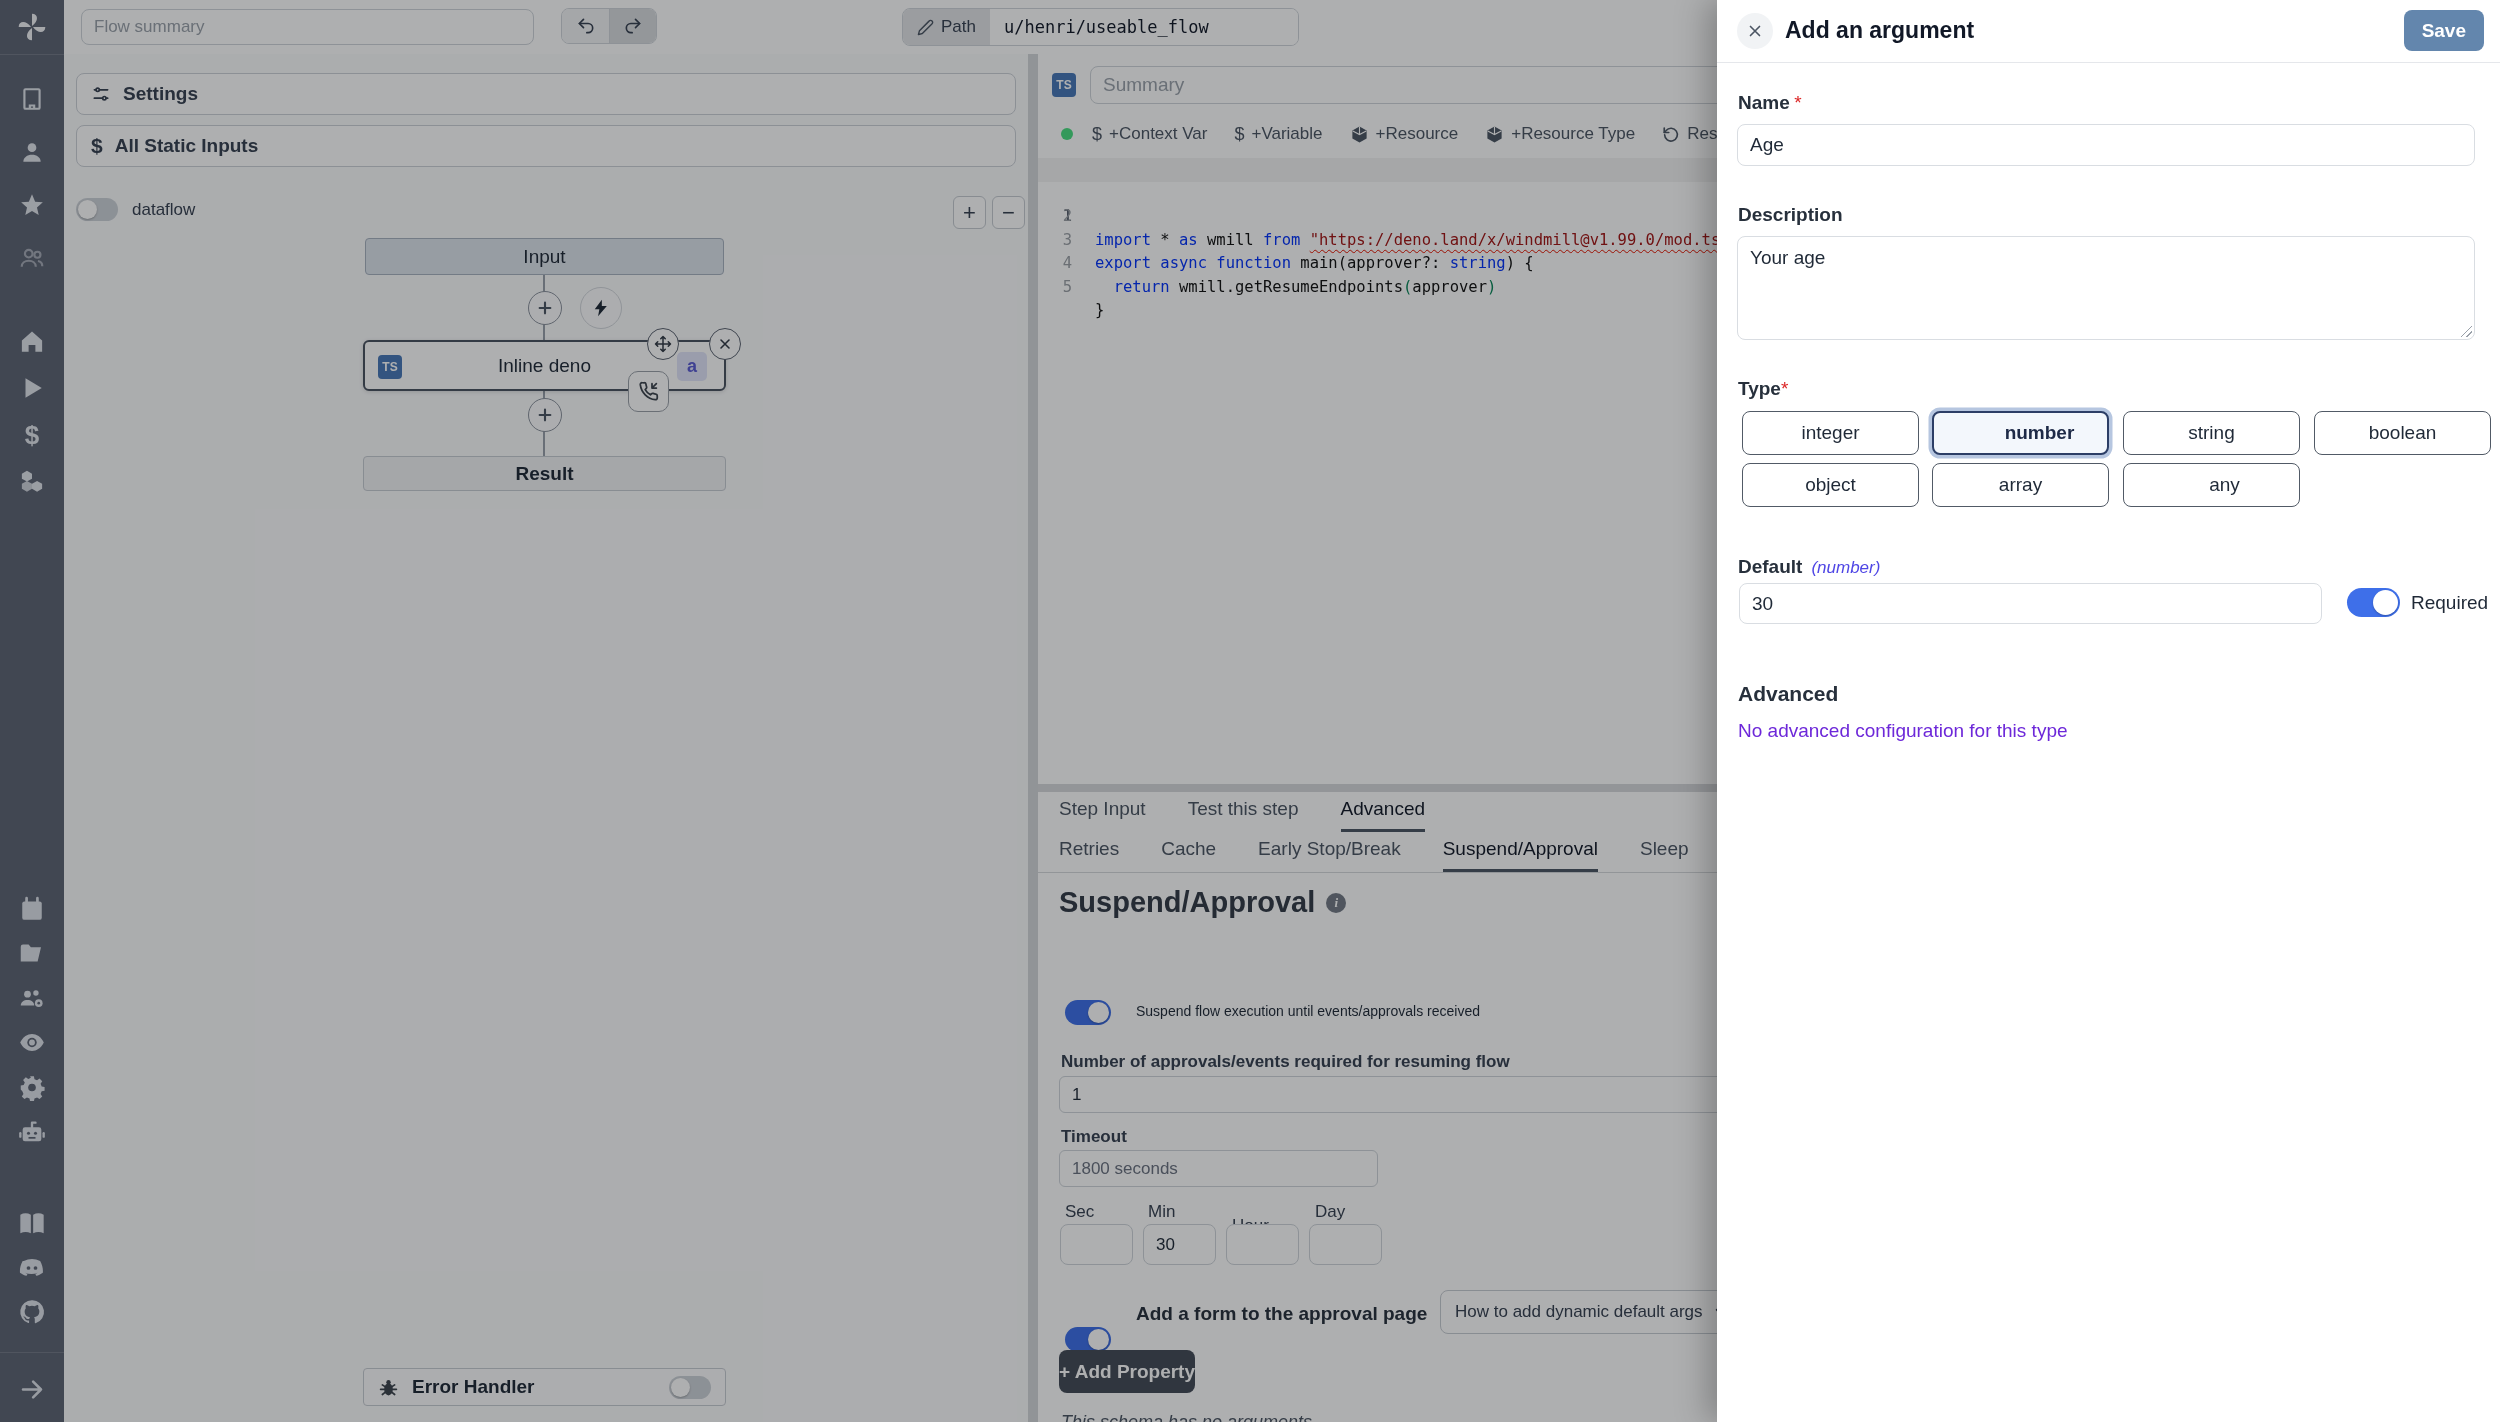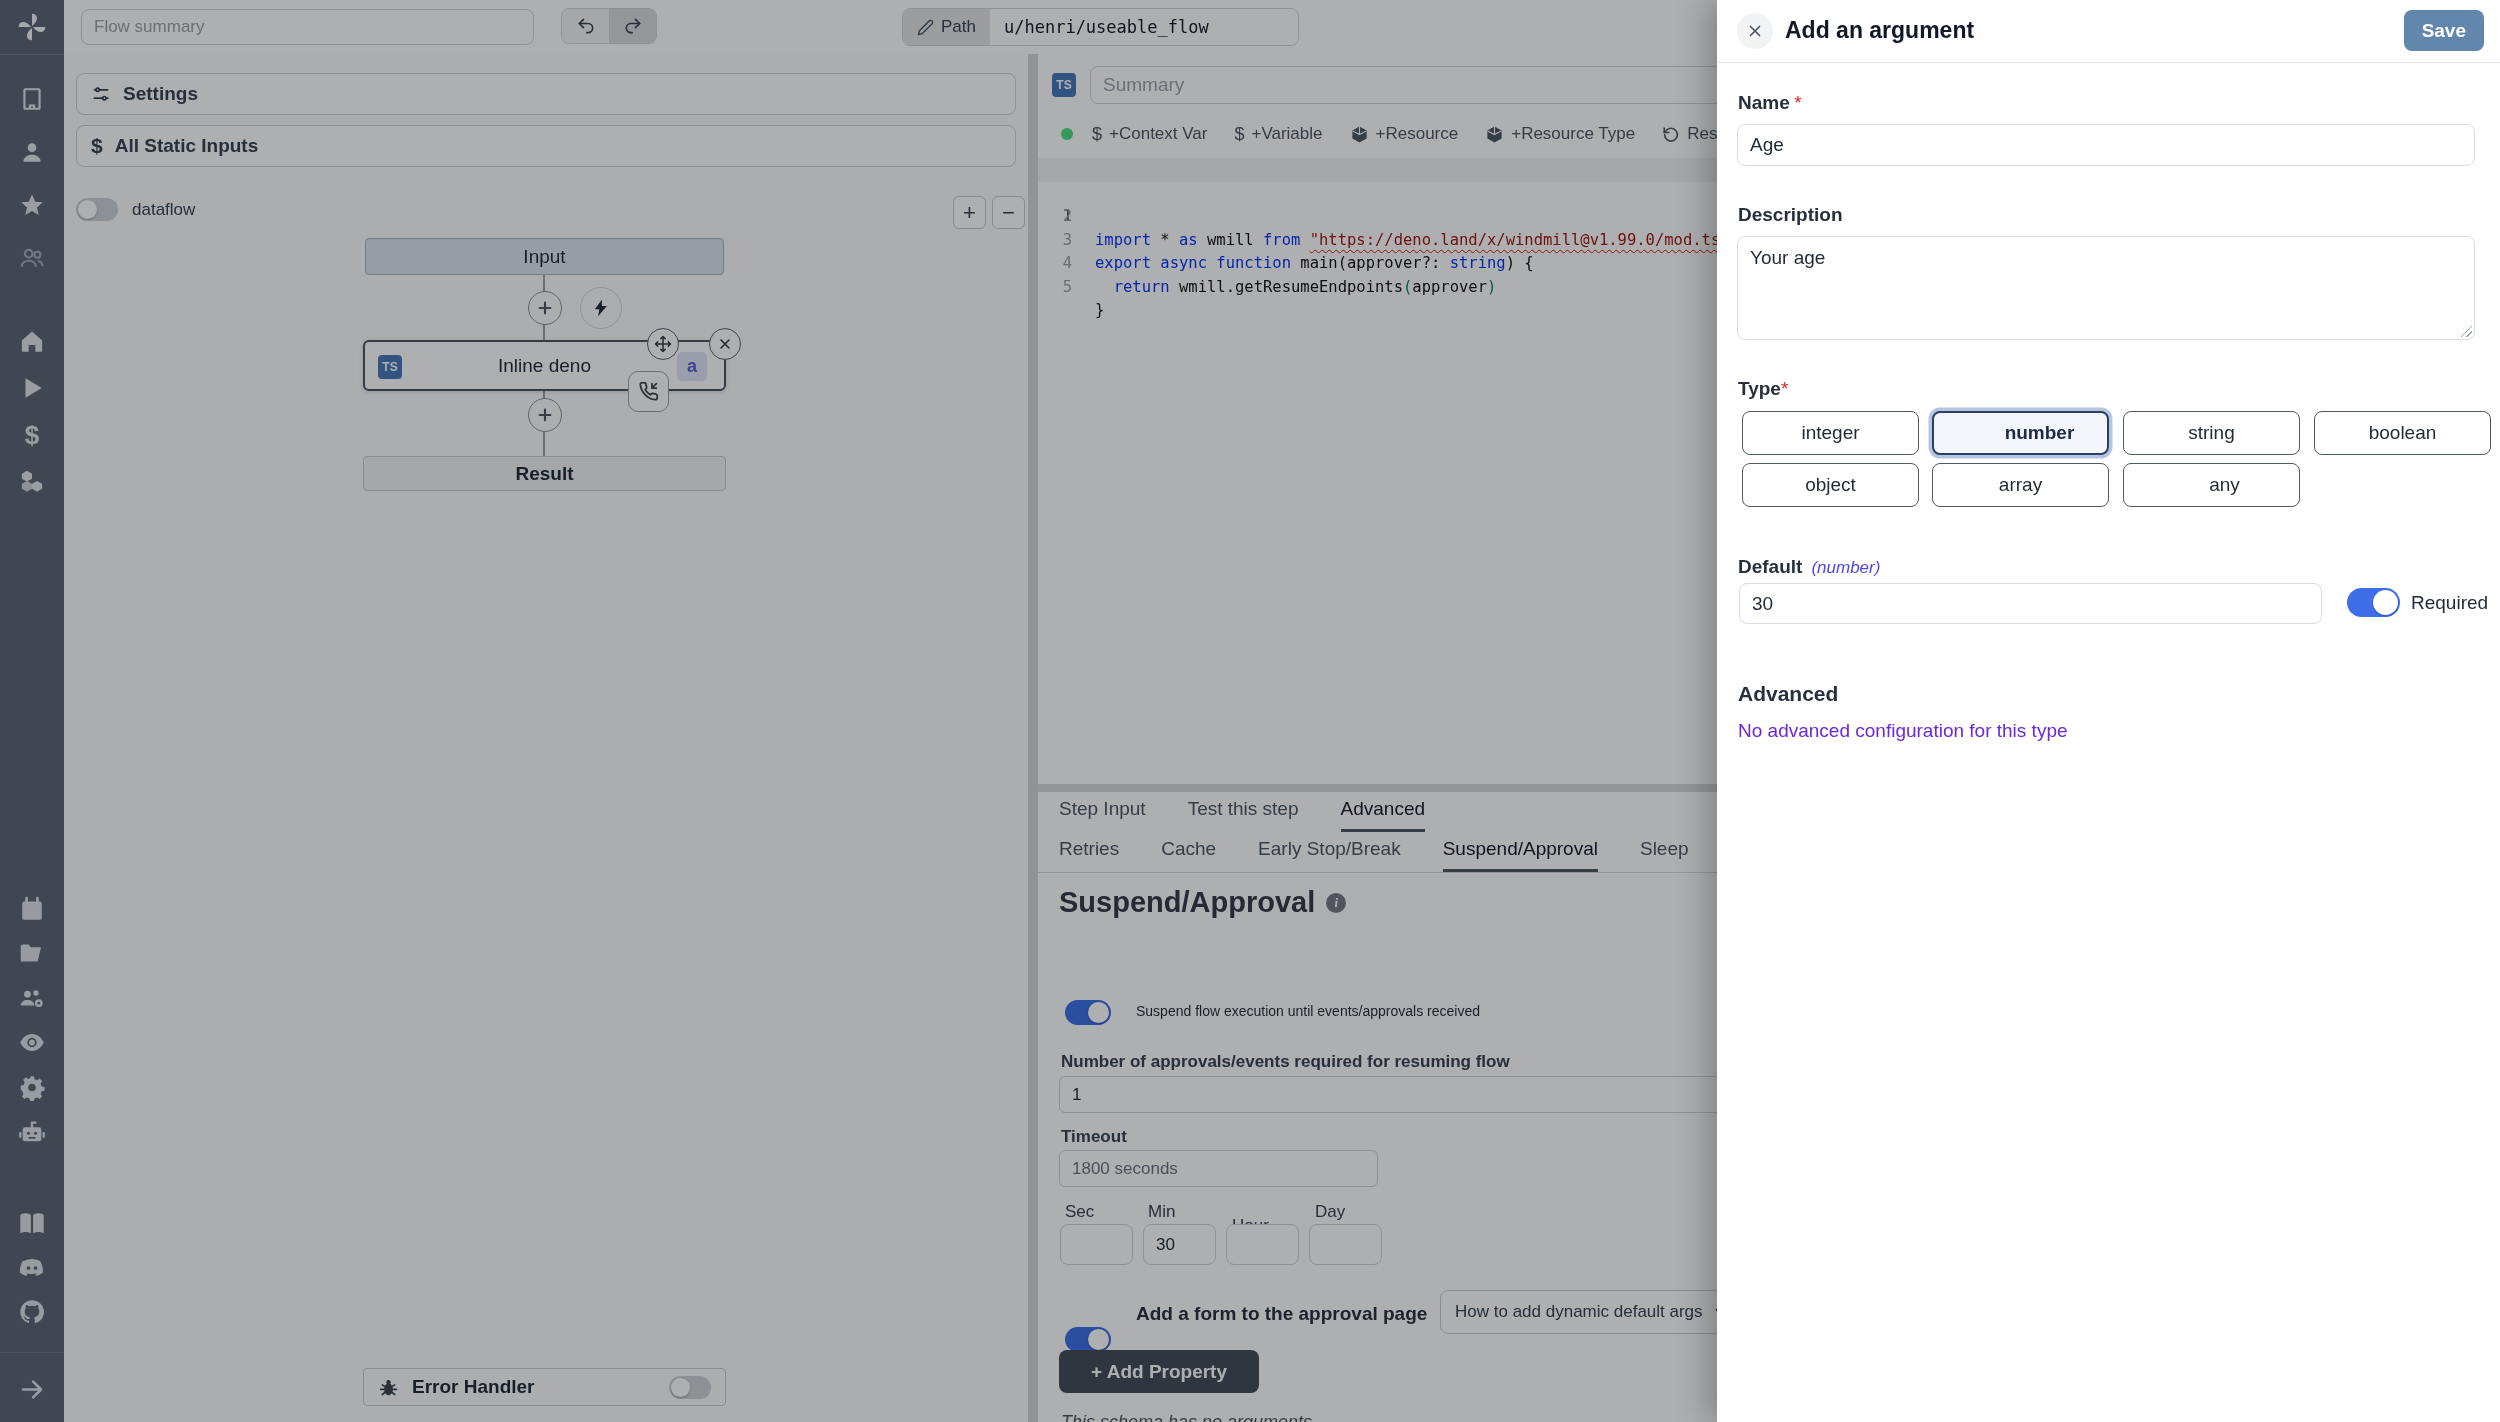--- a/index.html
+++ b/index.html
@@ -63,21 +63,21 @@
   .tok-str{color:#a31515;text-decoration:underline wavy #e51400 1px;text-underline-offset:4px;}
   .tok-grn{color:#098658;}
   .hl{position:absolute;left:0;right:0;top:0;height:23.5px;background:#f4f4f4;}
 
   
   .tabrow{position:absolute;left:0;right:0;display:flex;align-items:flex-end;gap:0;border-bottom:1px solid #d5d8dc;background:#fff;}
   .tab{font-size:19px;color:#4b5563;padding:8px 0 9px 0;margin:0 21px;cursor:pointer;border-bottom:3px solid transparent;white-space:nowrap;}
   .tab.active{color:#111827;border-bottom-color:#4b5563;font-weight:500;}
   .lbl-bold{font-weight:bold;color:#374151;}
   .darkbtn{background:#434b57;color:#fff;border:none;border-radius:8px;font-size:19px;font-weight:bold;
-           padding:0 32px;height:43px;cursor:pointer;font-family:"Liberation Sans",sans-serif;}
+           padding:0 0;height:43px;cursor:pointer;font-family:"Liberation Sans",sans-serif;}
   .outlinebtn{background:#fff;border:1px solid #c7ccd2;border-radius:8px;color:#374151;font-size:17px;
               display:flex;align-items:center;gap:10px;padding:0 14px;height:44px;cursor:pointer;white-space:nowrap;}
   .infodot{display:inline-flex;width:20px;height:20px;border-radius:50%;background:#737a85;color:#fff;
            font-size:13px;font-weight:bold;align-items:center;justify-content:center;font-family:"Liberation Serif",serif;font-style:italic;}
 
   
   .d-hdr{position:absolute;left:0;top:0;right:0;height:62px;border-bottom:1px solid #e5e7eb;background:#fff;}
   .xbtn{position:absolute;left:20px;top:13px;width:36px;height:36px;border-radius:50%;background:#f1f3f5;border:none;
         color:#374151;font-size:19px;display:flex;align-items:center;justify-content:center;cursor:pointer;}
   .d-title{position:absolute;left:68px;top:17px;font-size:23px;font-weight:bold;color:#111827;}

